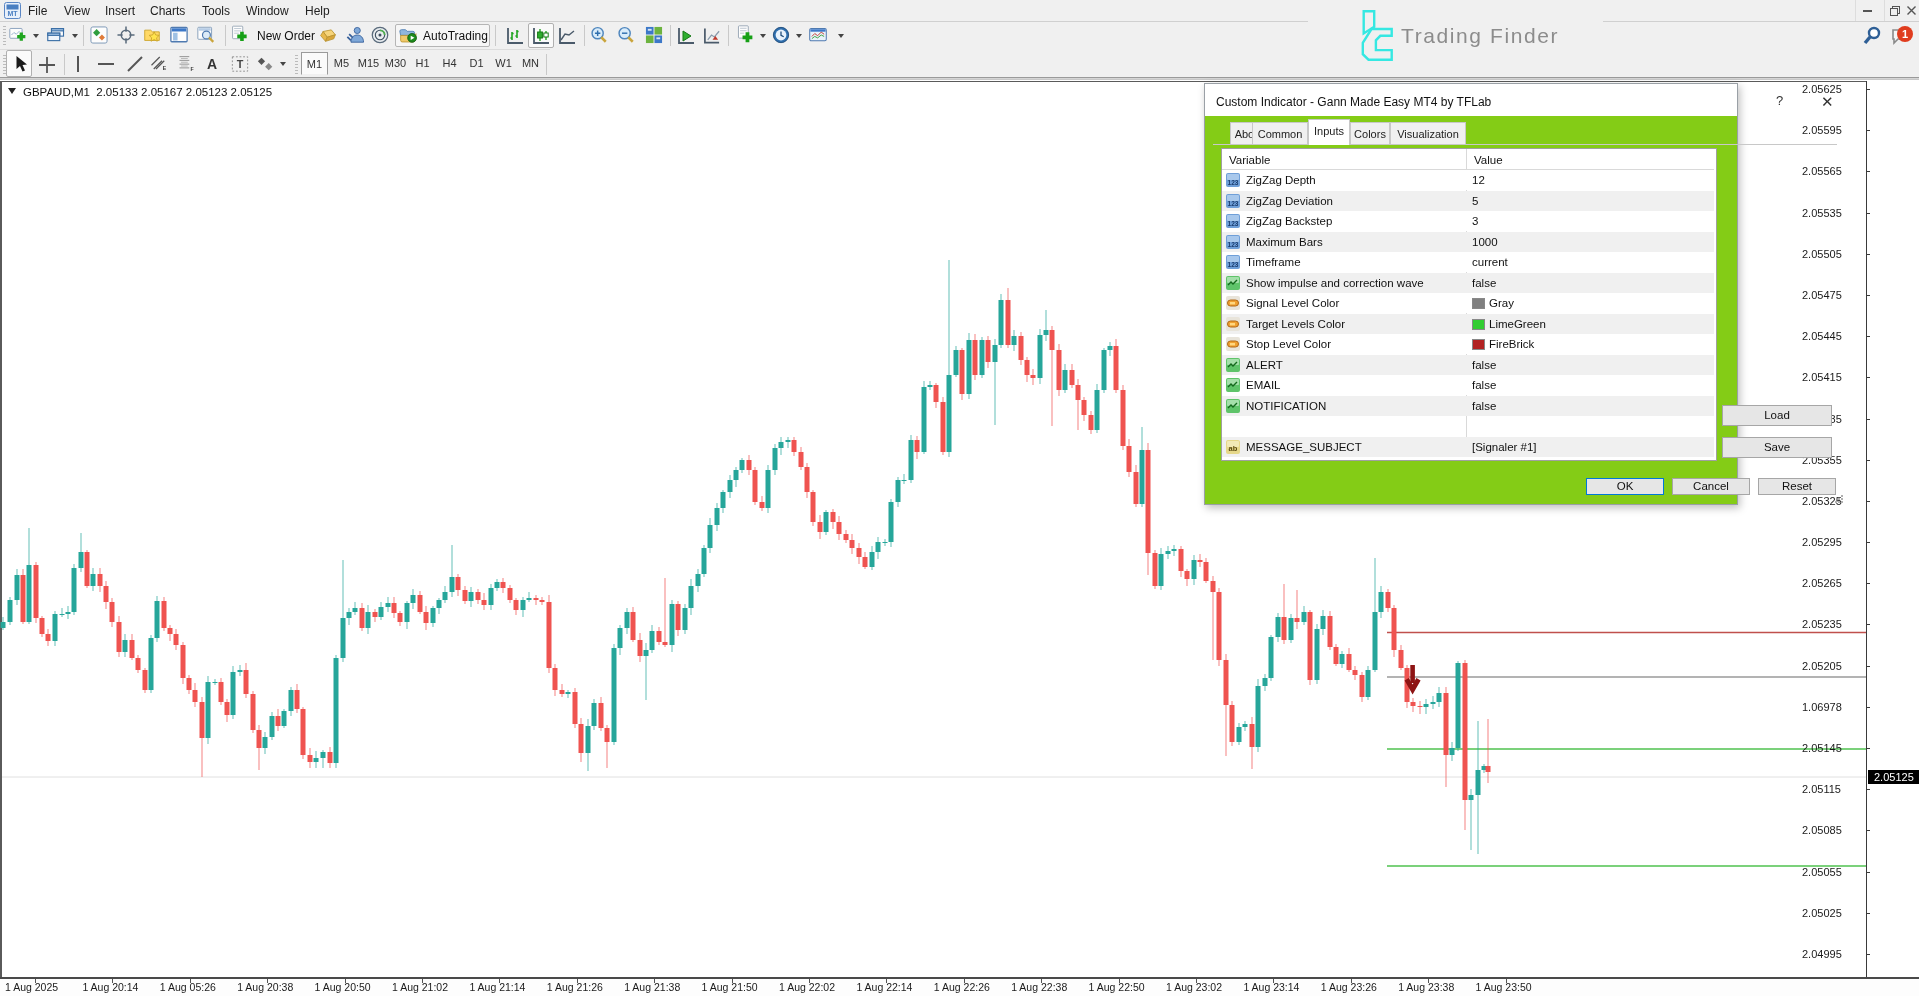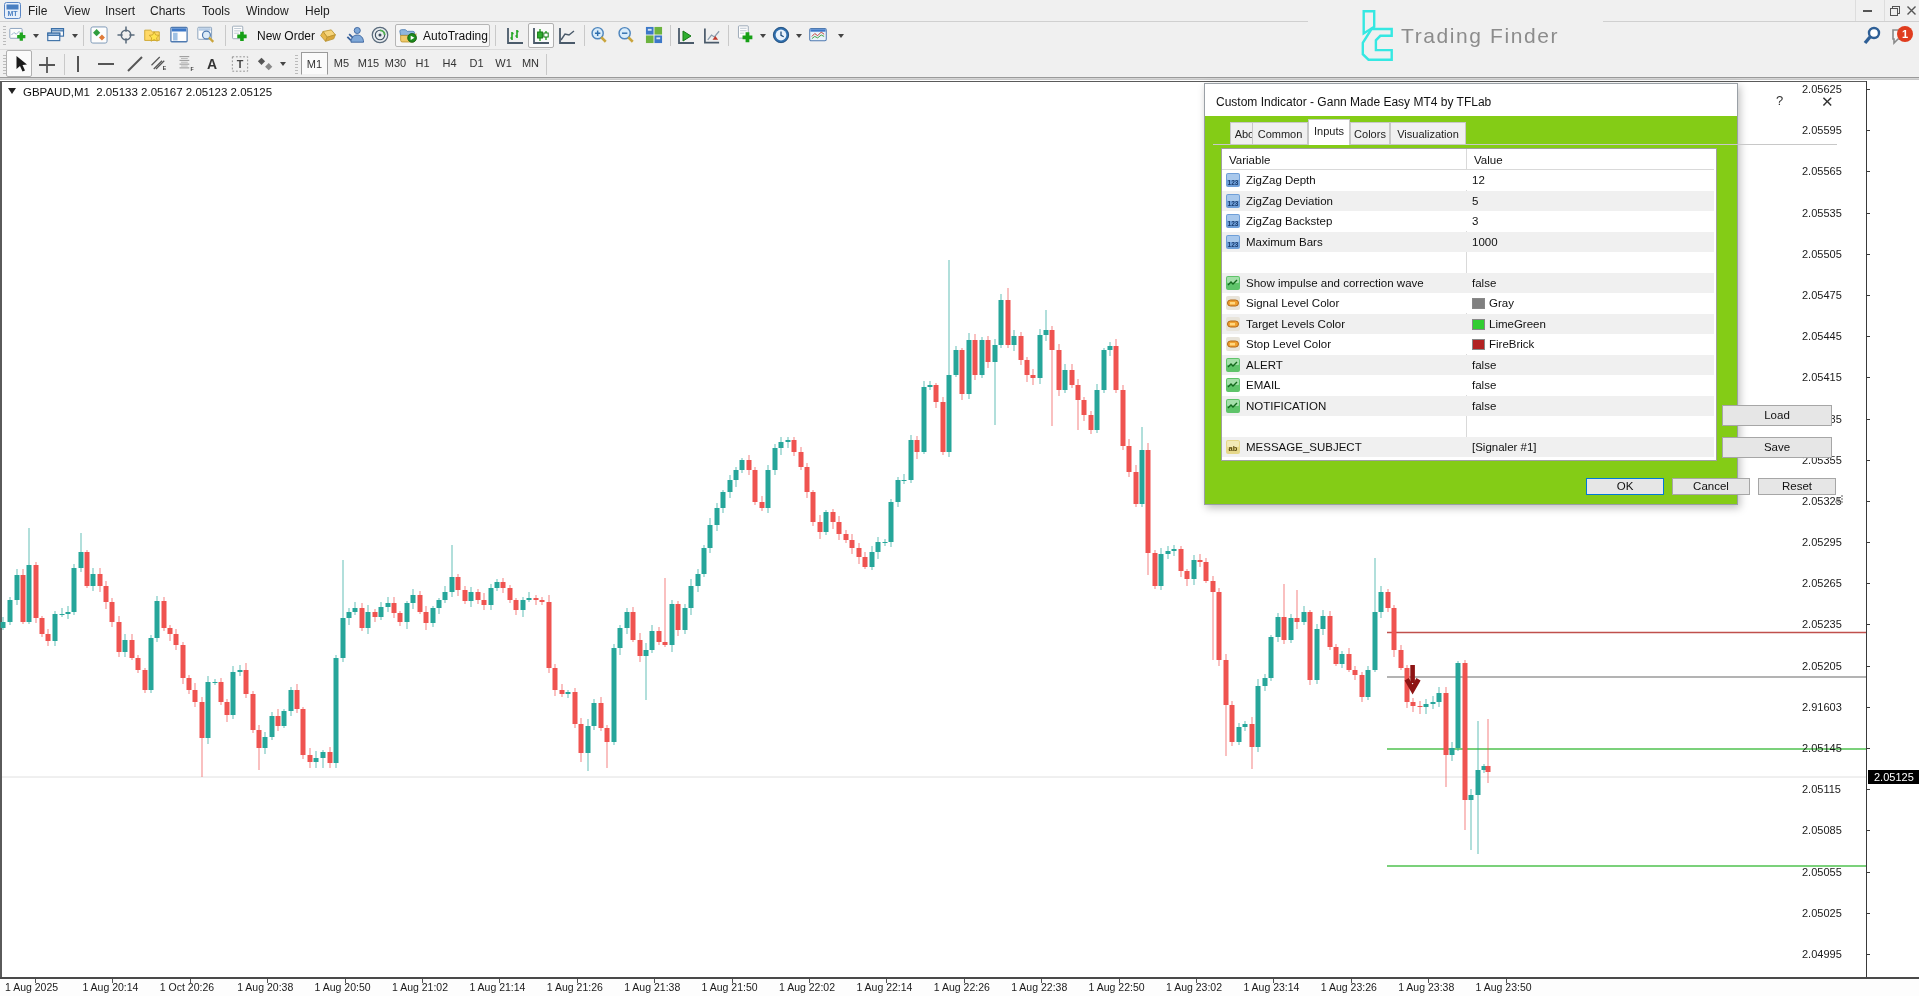--- a/index.html
+++ b/index.html
@@ -818,21 +818,21 @@
     <div class="pricelab" style="top:494.9px">2.05325</div>
     <div class="ptick" style="top:500.9px"></div>
     <div class="pricelab" style="top:536.0899999999999px">2.05295</div>
     <div class="ptick" style="top:542.0899999999999px"></div>
     <div class="pricelab" style="top:577.28px">2.05265</div>
     <div class="ptick" style="top:583.28px"></div>
     <div class="pricelab" style="top:618.47px">2.05235</div>
     <div class="ptick" style="top:624.47px"></div>
     <div class="pricelab" style="top:659.66px">2.05205</div>
     <div class="ptick" style="top:665.66px"></div>
-    <div class="pricelab" style="top:700.8499999999999px">2.91603</div>
+    <div class="pricelab" style="top:700.8499999999999px">1.06978</div>
     <div class="ptick" style="top:706.8499999999999px"></div>
     <div class="pricelab" style="top:742.04px">2.05145</div>
     <div class="ptick" style="top:748.04px"></div>
     <div class="pricelab" style="top:783.23px">2.05115</div>
     <div class="ptick" style="top:789.23px"></div>
     <div class="pricelab" style="top:824.42px">2.05085</div>
     <div class="ptick" style="top:830.42px"></div>
     <div class="pricelab" style="top:865.6099999999999px">2.05055</div>
     <div class="ptick" style="top:871.6099999999999px"></div>
     <div class="pricelab" style="top:906.8px">2.05025</div>
@@ -841,21 +841,21 @@
     <div class="ptick" style="top:953.99px"></div>
   </div>
 <div style="position:absolute;left:1868px;top:770px;width:51px;height:14px;background:#000;color:#fff;font-size:11px;padding-left:6px;line-height:14px">2.05125</div>
 
 <div style="position:absolute;left:0;top:977px;width:1919px;height:2px;background:#4a4a4a"></div>
 <div id="taxis">
     <div class="timelab" style="left:5px">1 Aug 2025</div>
     <div style="position:absolute;left:35px;top:979px;width:1px;height:4px;background:#555"></div>
     <div class="timelab" style="left:82.4px">1 Aug 20:14</div>
     <div style="position:absolute;left:112.4px;top:979px;width:1px;height:4px;background:#555"></div>
-    <div class="timelab" style="left:159.8px">1 Oct 20:26</div>
+    <div class="timelab" style="left:159.8px">1 Aug 05:26</div>
     <div style="position:absolute;left:189.8px;top:979px;width:1px;height:4px;background:#555"></div>
     <div class="timelab" style="left:237.20000000000002px">1 Aug 20:38</div>
     <div style="position:absolute;left:267.20000000000005px;top:979px;width:1px;height:4px;background:#555"></div>
     <div class="timelab" style="left:314.6px">1 Aug 20:50</div>
     <div style="position:absolute;left:344.6px;top:979px;width:1px;height:4px;background:#555"></div>
     <div class="timelab" style="left:392px">1 Aug 21:02</div>
     <div style="position:absolute;left:422px;top:979px;width:1px;height:4px;background:#555"></div>
     <div class="timelab" style="left:469.40000000000003px">1 Aug 21:14</div>
     <div style="position:absolute;left:499.40000000000003px;top:979px;width:1px;height:4px;background:#555"></div>
     <div class="timelab" style="left:546.8000000000001px">1 Aug 21:26</div>
@@ -930,20 +930,29 @@
       </div>
       <div class="trow" style="top:82.5px;background:#f0f0f0">
         <span class="ic"><svg width="14" height="14" viewBox="0 0 14 14">
             <rect width="14" height="14" rx="2" fill="#6f9fd8"></rect>
             <rect x="1" y="1" width="12" height="6" rx="1" fill="#a8c8ec"></rect>
             <text x="7" y="11.5" font-size="6.5" font-weight="bold" fill="#1a3c6e" text-anchor="middle" font-family="Liberation Sans">123</text>
           </svg></span>
         <span class="nm">Maximum Bars</span>
         <span class="vl">1000</span>
       </div>
+      <div class="trow" style="top:103px;background:#fff">
+        <span class="ic"><svg width="14" height="14" viewBox="0 0 14 14">
+            <rect width="14" height="14" rx="2" fill="#6f9fd8"></rect>
+            <rect x="1" y="1" width="12" height="6" rx="1" fill="#a8c8ec"></rect>
+            <text x="7" y="11.5" font-size="6.5" font-weight="bold" fill="#1a3c6e" text-anchor="middle" font-family="Liberation Sans">123</text>
+          </svg></span>
+        <span class="nm">Timeframe</span>
+        <span class="vl">current</span>
+      </div>
       <div class="trow" style="top:123.5px;background:#f0f0f0">
         <span class="ic"><svg width="14" height="14" viewBox="0 0 14 14">
             <rect width="14" height="14" rx="2" fill="#5fc46a"></rect>
             <rect x="1" y="1" width="12" height="6" rx="1" fill="#a5e0ab"></rect>
             <path d="M2 9 l3-3 2 2 4-4" stroke="#14691d" stroke-width="1.4" fill="none"></path>
           </svg></span>
         <span class="nm">Show impulse and correction wave</span>
         <span class="vl">false</span>
       </div>
       <div class="trow" style="top:144px;background:#fff">

